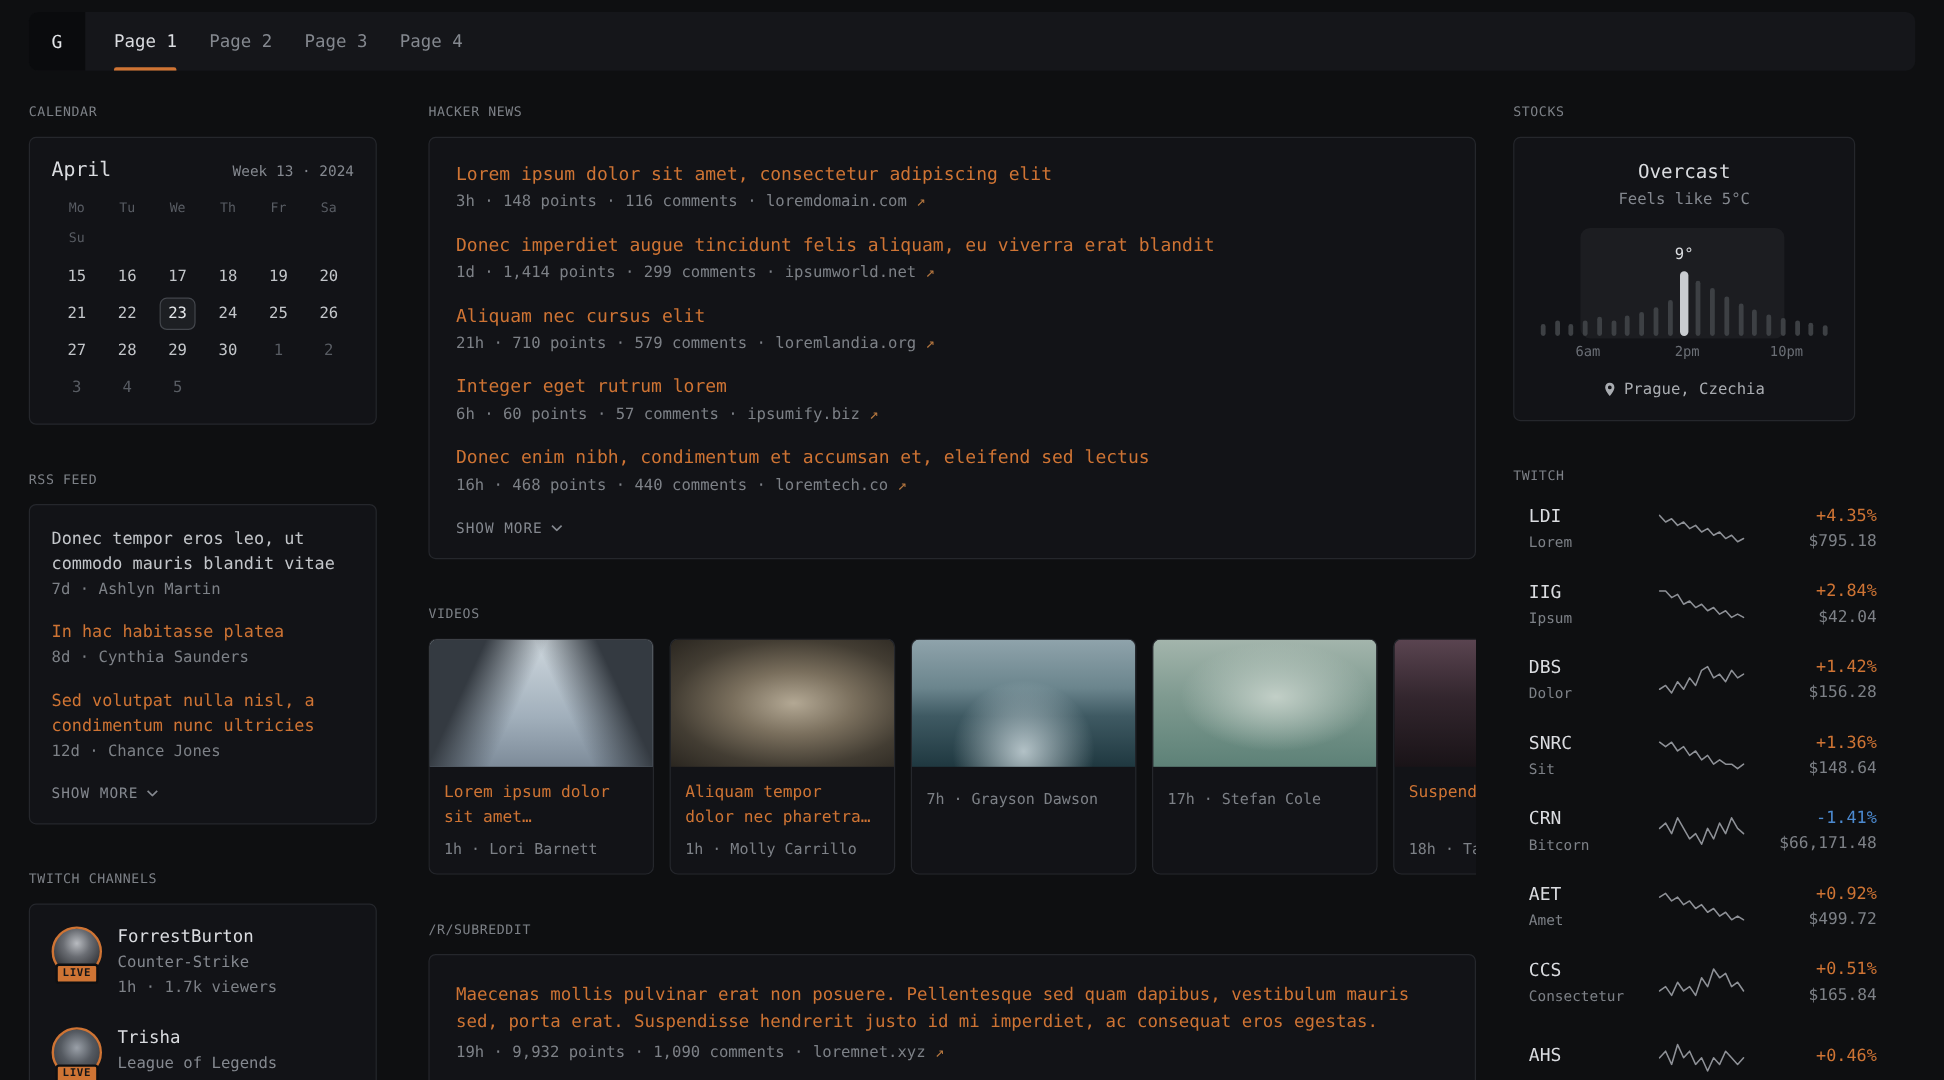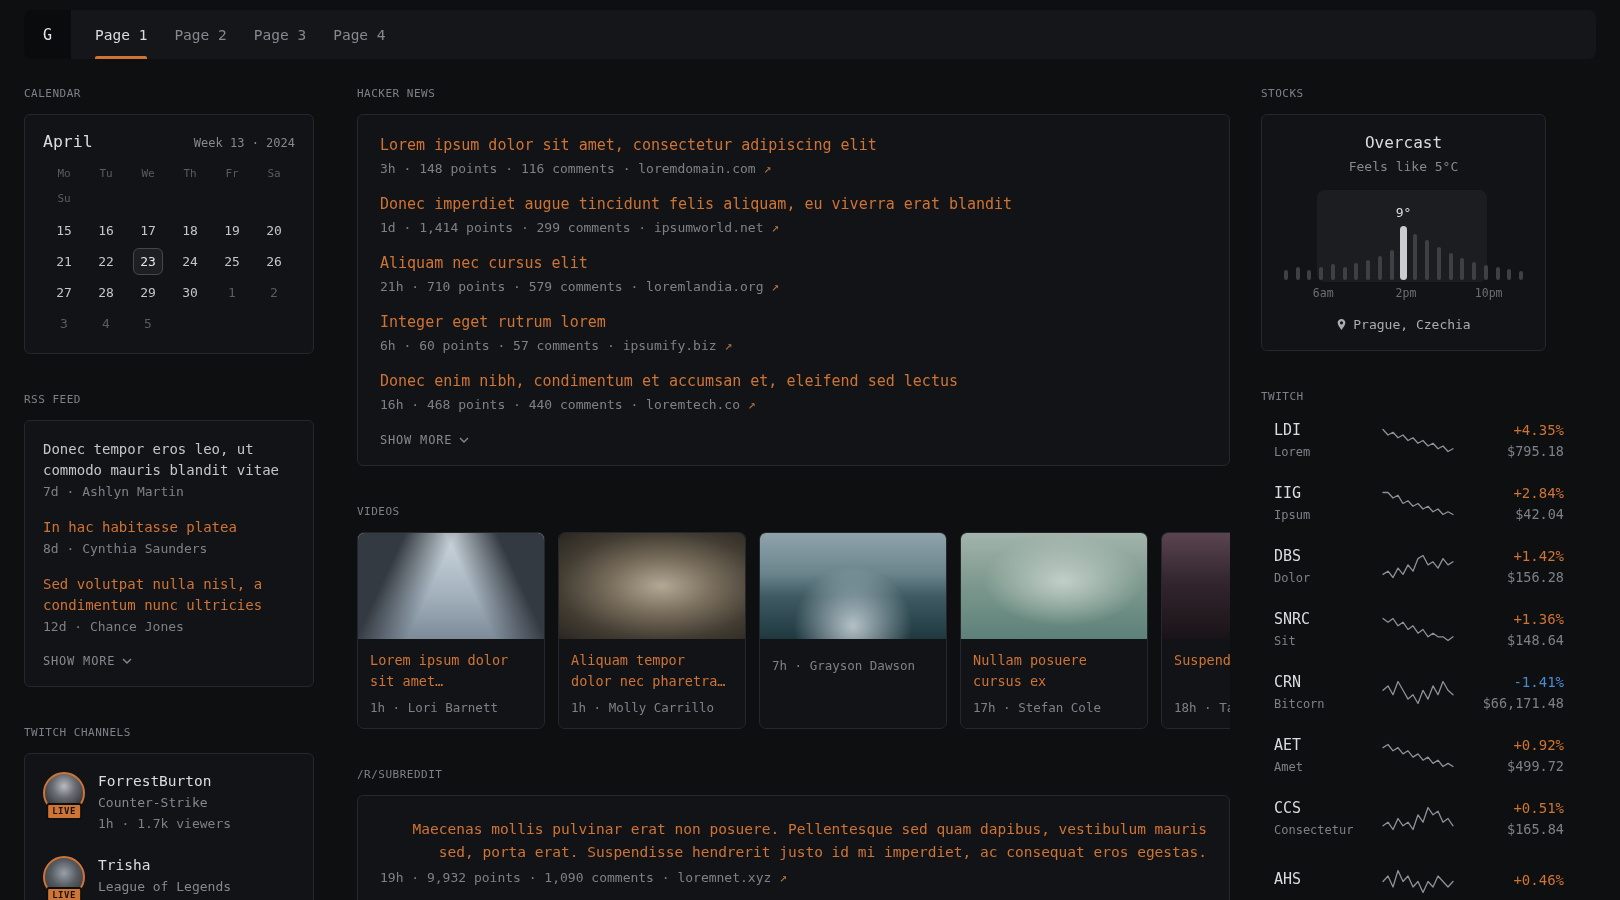--- a/index.html
+++ b/index.html
@@ -72,21 +72,21 @@
   .channel-name{font-size:14.5px;color:var(--bright);line-height:18px;}
   .channel-game{font-size:13px;color:var(--dim);margin-top:4px;line-height:17px;}
   .channel-meta{font-size:13px;color:#7d8187;margin-top:4px;line-height:17px;}
 
   
   .hn-card{padding:21px 22px 18px;}
   .hn-card .feed-item{margin-bottom:19px;}
   .hn-card .feed-title,.sub-card .feed-title{font-size:15px;line-height:19px;}
   .hn-card .feed-meta,.sub-card .feed-meta{margin-top:6px;}
   .sub-card{padding:22px;}
-  .sub-card .feed-title{font-size:14.5px;line-height:23px;text-align:right;}
+  .sub-card .feed-title{font-size:14.5px;line-height:23px;}
   .sub-card .feed-item{margin-bottom:0;}
 
   
   .videos-row{display:flex;gap:13px;overflow:hidden;}
   .video-card{flex:none;width:188px;border:1px solid var(--border);border-radius:7px;background:var(--card);overflow:hidden;cursor:pointer;}
   .video-thumb{height:106px;}
   .videos-row > div:nth-of-type(1) .video-thumb{background:linear-gradient(115deg,#343a41 20%,rgba(0,0,0,0) 42%),linear-gradient(-115deg,#343a41 20%,rgba(0,0,0,0) 42%),linear-gradient(180deg,#cfd8de 0%,#a2b0bc 60%,#7d8b99 100%);}
   .videos-row > div:nth-of-type(2) .video-thumb{background:radial-gradient(ellipse at 55% 50%,#b3a894 0%,#7a6f5d 35%,#433d33 70%,#2a2620 100%);}
   .videos-row > div:nth-of-type(3) .video-thumb{background:radial-gradient(ellipse at 50% 88%,rgba(225,236,240,.75) 0%,rgba(225,236,240,0) 45%),linear-gradient(180deg,#8fa3ab 0%,#6b858d 38%,#3f5a63 60%,#1f3840 100%);}
   .videos-row > div:nth-of-type(4) .video-thumb{background:radial-gradient(ellipse at 55% 45%,#c2cfc7 0%,rgba(0,0,0,0) 55%),linear-gradient(180deg,#a3b5ac 0%,#7f9a90 45%,#5d8177 100%);}
@@ -327,21 +327,20 @@
           <div class="video-card">
             <div class="video-thumb"></div>
             <div class="video-body">
               <div class="video-meta">7h · Grayson Dawson</div>
             </div>
           </div>
 
           <div class="video-card">
             <div class="video-thumb"></div>
             <div class="video-body">
-              <div class="video-title">Nullam posuere cursus ex</div>
               <div class="video-meta">17h · Stefan Cole</div>
             </div>
           </div>
 
           <div class="video-card">
             <div class="video-thumb"></div>
             <div class="video-body">
               <div class="video-title">Suspendisse diam</div>
               <div class="video-meta">18h · Tara</div>
             </div>

